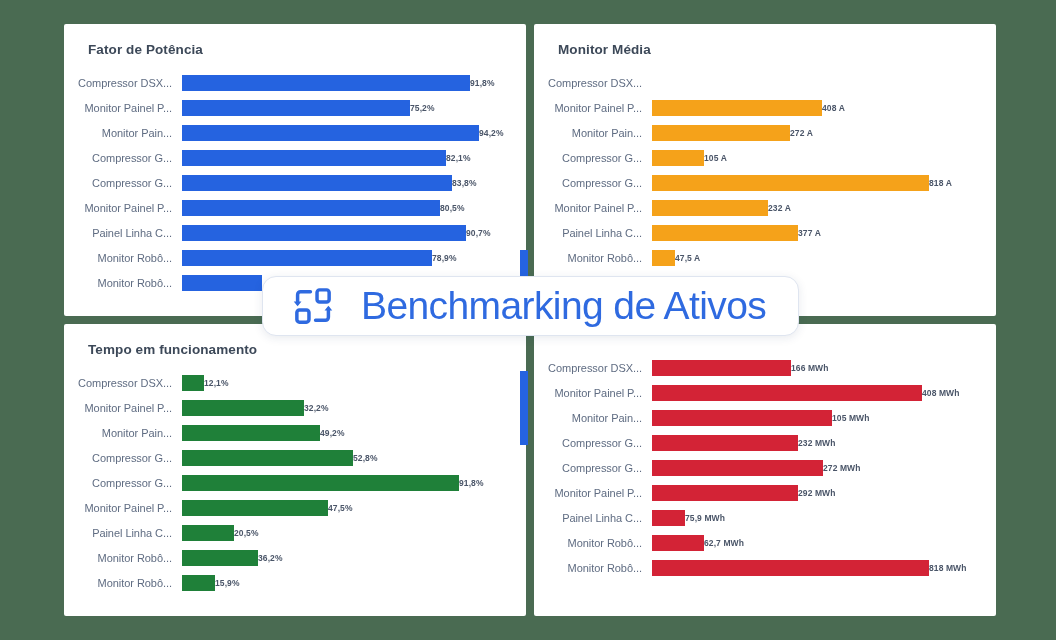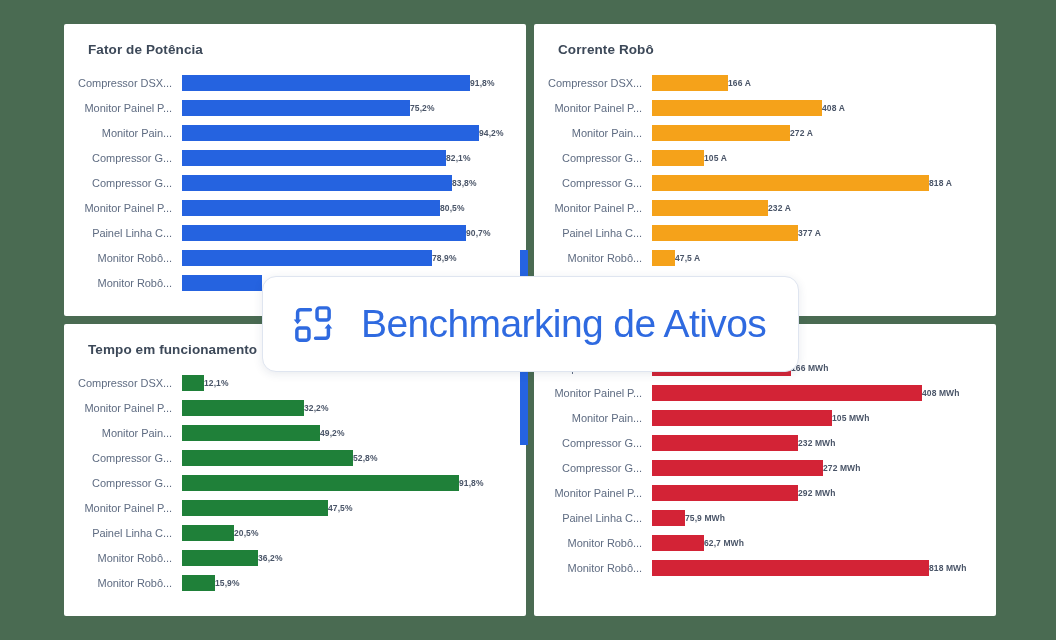--- a/index.html
+++ b/index.html
@@ -105,21 +105,21 @@
   }
   #sliver-top    { left: 520px; top: 250px;  height: 26px; }
   #sliver-bottom { left: 520px; top: 371px;  height: 74px; }
 
   
   #overlay-badge {
     position: absolute;
     left: 262px;
     top: 276px;
     width: 537px;
-    height: 96px;
+    height: 60px;
     background: #ffffff;
     border: 1px solid #dfe5f0;
     border-radius: 14px;
     box-shadow: 0 2px 10px rgba(30,50,90,.10);
     display: flex;
     align-items: center;
     gap: 26px;
     padding-left: 28px;
     z-index: 5;
   }
@@ -202,28 +202,24 @@
           <div class="row-label">Monitor Robô...</div>
           <div class="row-track">
             <div class="bar" style="width: 80px; background: rgb(37, 99, 224);"></div>
             <div class="row-value"></div>
           </div>
         </div>
       </div>
   </section>
 
   <section class="card">
-    <div class="card-title">Corrente Robô</div>
+    <div class="card-title">Monitor Média</div>
     <div class="chart">
         <div class="row">
           <div class="row-label">Compressor DSX...</div>
-          <div class="row-track">
-            <div class="bar" style="width: 76px; background: rgb(245, 162, 26);"></div>
-            <div class="row-value">166 A</div>
-          </div>
         </div>
         <div class="row">
           <div class="row-label">Monitor Painel P...</div>
           <div class="row-track">
             <div class="bar" style="width: 170px; background: rgb(245, 162, 26);"></div>
             <div class="row-value">408 A</div>
           </div>
         </div>
         <div class="row">
           <div class="row-label">Monitor Pain...</div>

